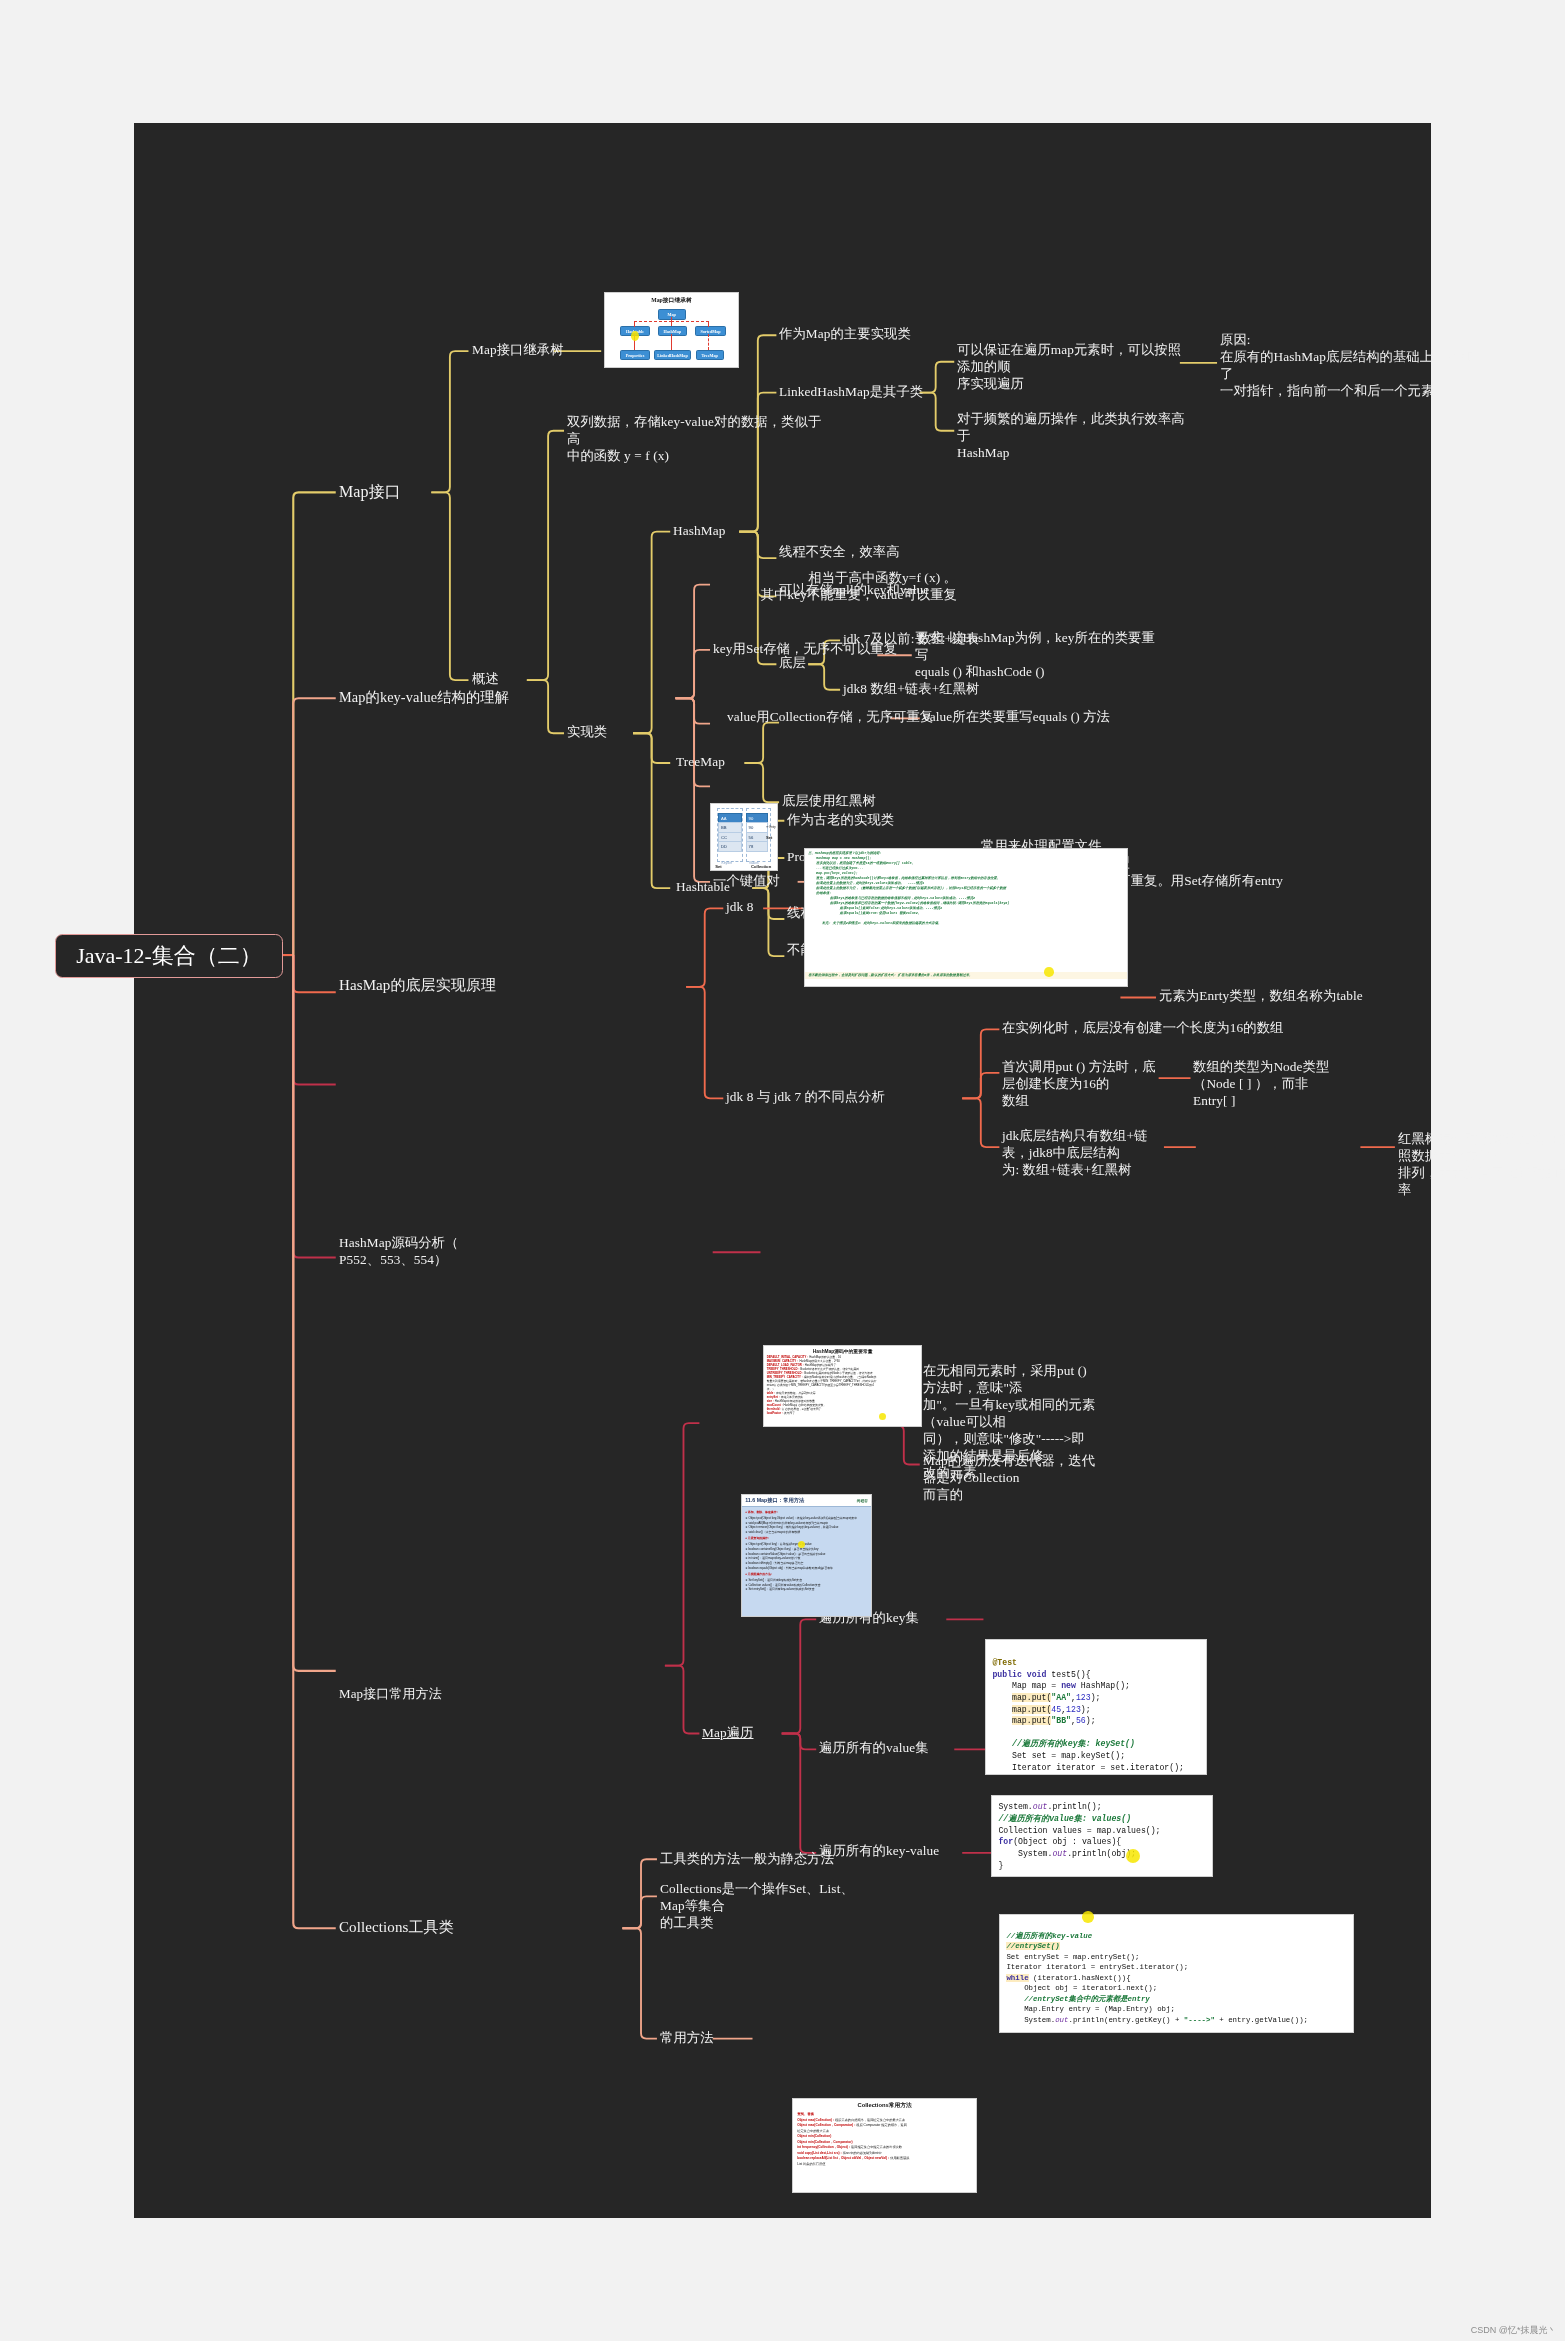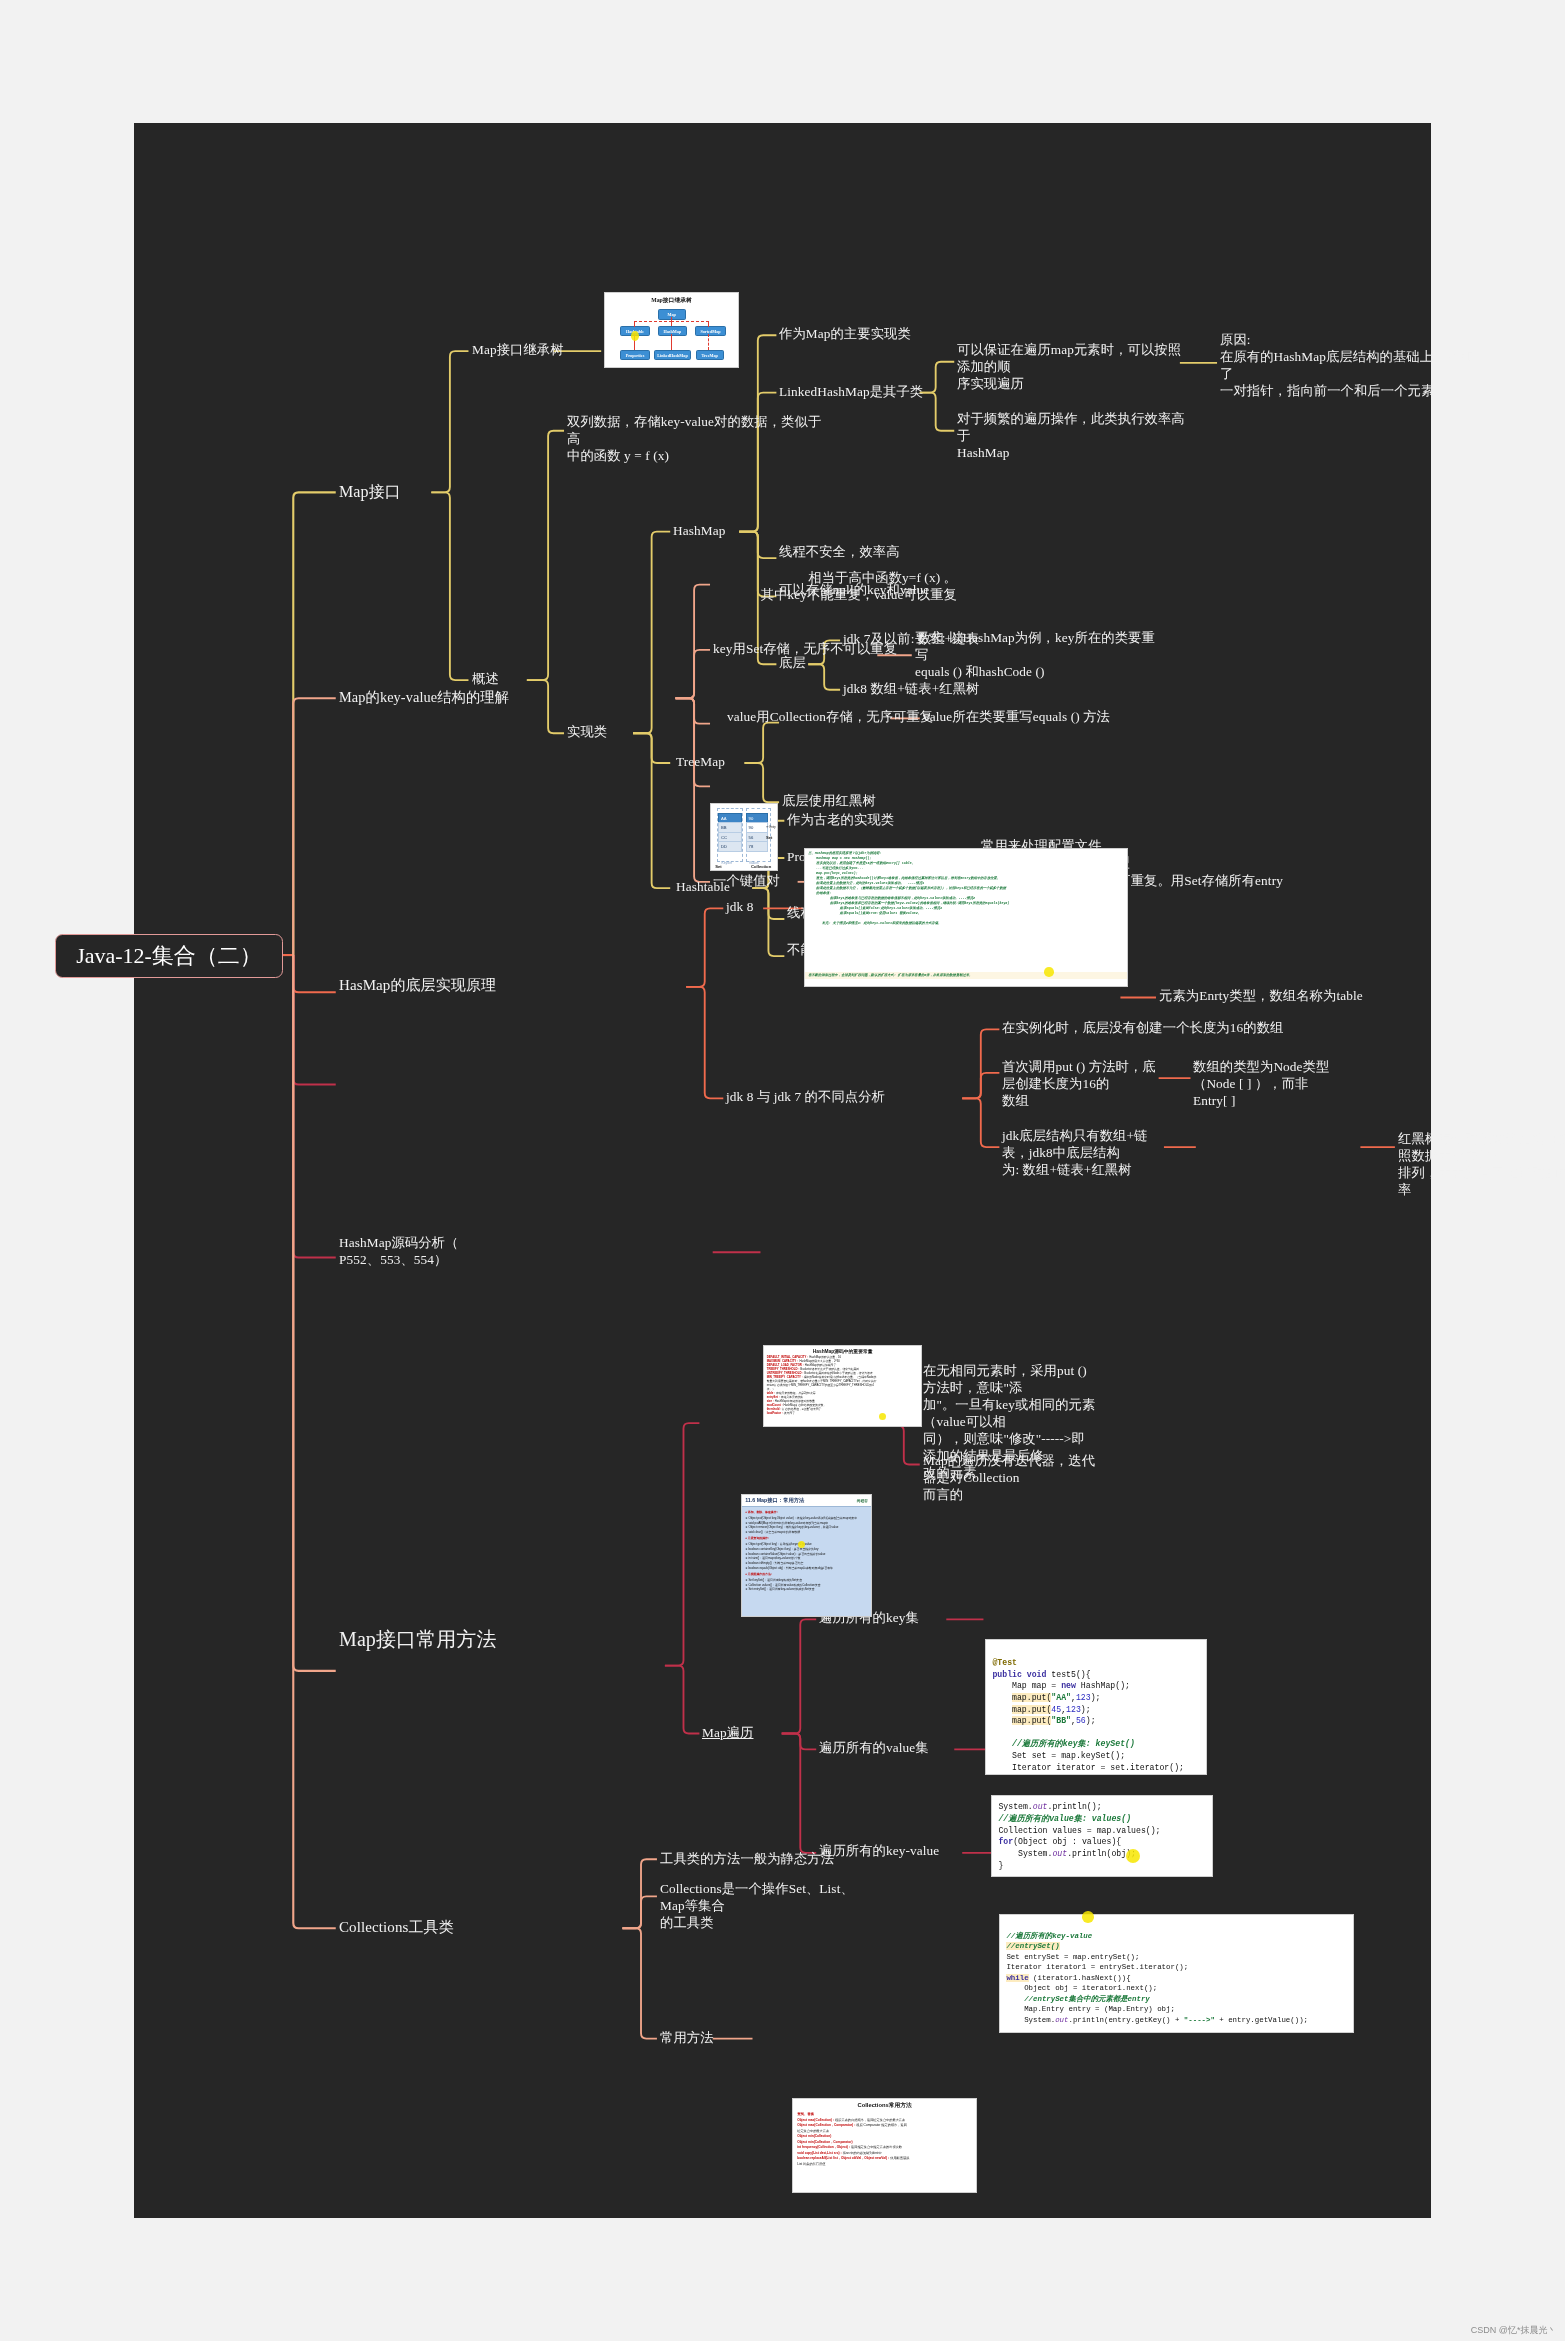--- a/index.html
+++ b/index.html
@@ -203,21 +203,21 @@
     <div class="node" style="left:868px;top:1004px;width:170px;">jdk底层结构只有数组+链表，jdk8中底层结构
 为: 数组+链表+红黑树</div>
     <div class="node" style="left:1059px;top:935px;width:175px;">数组的类型为Node类型（Node [ ] ），而非
 Entry[ ]</div>
     <div class="node" style="left:1264px;top:1007px;width:186px;">红黑树存储时以树形结构（按照数据大小关系）
 排列，大大提高了比较时的效率</div>
 
     <div class="node" style="left:205px;top:1111px;width:143px;">HashMap源码分析（
 P552、553、554）</div>
 
-    <div class="node" style="left:205px;top:1504px;font-size:20px;">Map接口常用方法</div>
+    <div class="node" style="left:205px;top:1563px;font-size:13px;">Map接口常用方法</div>
     <div class="node" style="left:789px;top:1239px;width:175px;">在无相同元素时，采用put () 方法时，意味"添
 加"。一旦有key或相同的元素（value可以相
 同），则意味"修改"-----&gt;即添加的结果是最后修
 改的元素</div>
     <div class="node" style="left:789px;top:1329px;width:175px;">Map的遍历没有迭代器，迭代器是对Collection
 而言的</div>
     <div class="node" style="left:568px;top:1601px;text-decoration:underline;">Map遍历</div>
     <div class="node" style="left:685px;top:1486px;">遍历所有的key集</div>
     <div class="node" style="left:685px;top:1616px;">遍历所有的value集</div>
     <div class="node" style="left:685px;top:1719px;">遍历所有的key-value</div>

